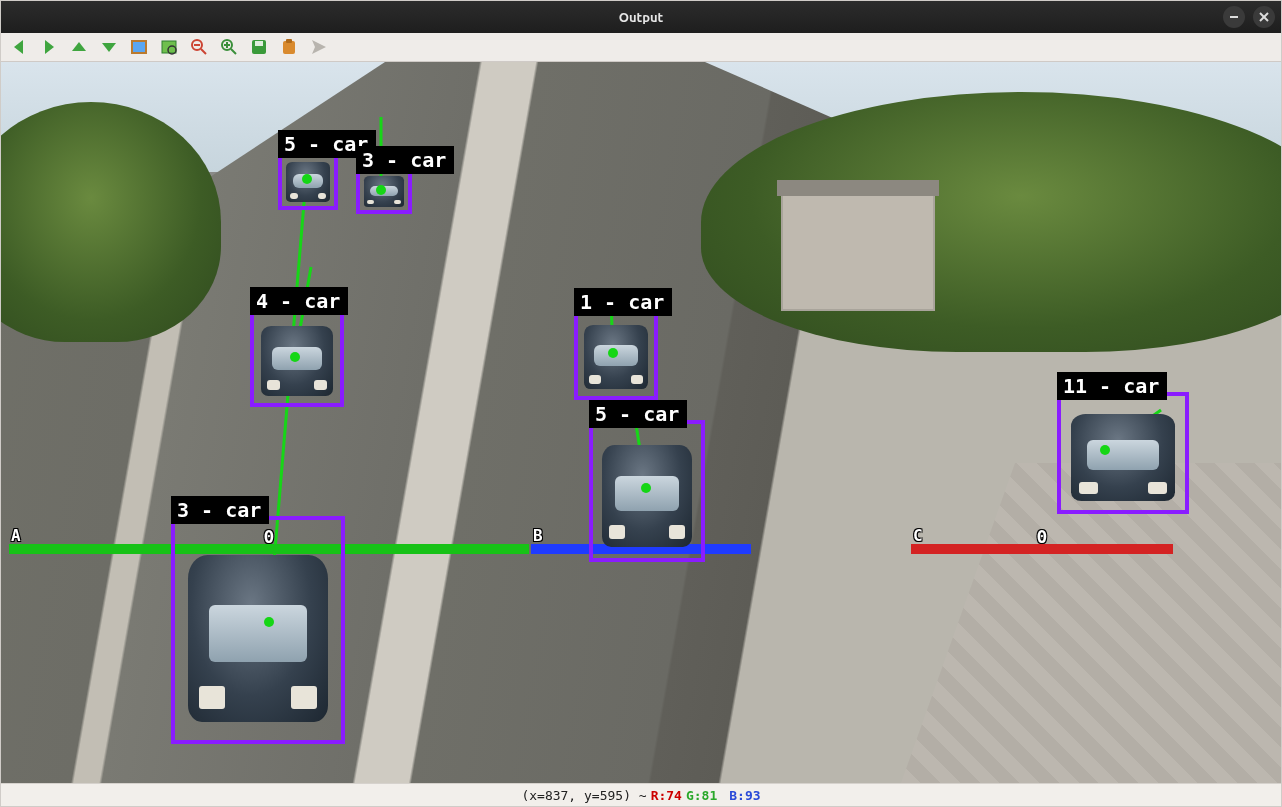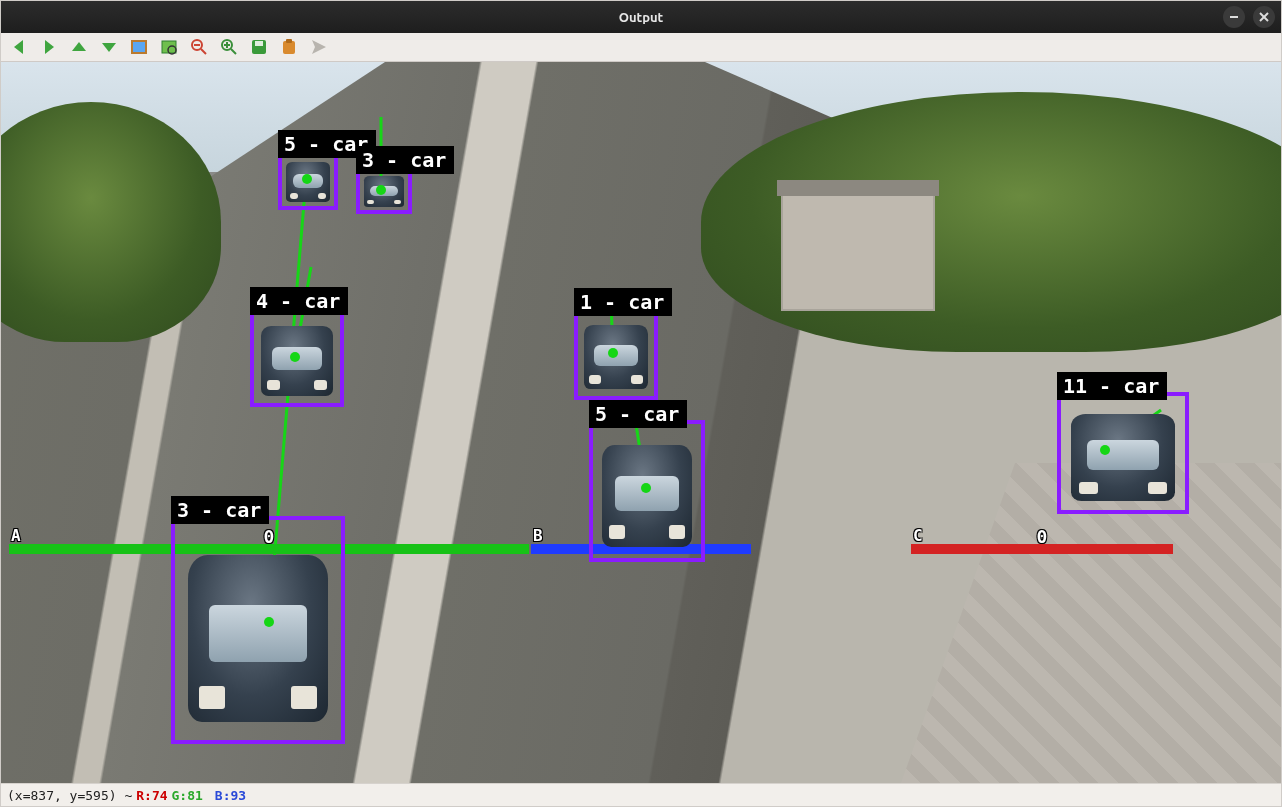--- a/index.html
+++ b/index.html
@@ -31,21 +31,21 @@
   .count-line .num{position:absolute;left:50%;transform:translateX(-50%);top:-18px;font-weight:900;font-size:18px;font-family:Consolas,monospace;color:#fff;text-shadow:-1px -1px 0 #000,1px -1px 0 #000,-1px 1px 0 #000,1px 1px 0 #000;}
   .det{position:absolute;border:4px solid #8a1cff;box-sizing:border-box;}
   .det .tag{position:absolute;left:-4px;top:-24px;background:#000000;color:#fff;font-family:Consolas,monospace;font-size:20px;font-weight:700;padding:2px 8px 2px 6px;white-space:nowrap;text-shadow:-1px -1px 0 #000,1px -1px 0 #000,-1px 1px 0 #000,1px 1px 0 #000;}
   .car-body{position:absolute;left:8%;top:16%;width:84%;height:76%;background:radial-gradient(ellipse at 45% 30%, #6b7784 0%, #35414e 55%, #1d2731 100%);border-radius:14% 14% 10% 10%;}
   .car-body .wind{position:absolute;left:15%;top:30%;width:70%;height:34%;background:linear-gradient(#cbd6de,#8fa2af);border-radius:6px;}
   .car-body .hl{position:absolute;bottom:8%;width:18%;height:14%;background:#e8e4d9;border-radius:3px;}
   .car-body .hl.l{left:8%;} .car-body .hl.r{right:8%;}
   .cent{position:absolute;width:10px;height:10px;background:#15d615;border-radius:50%;transform:translate(-50%,-50%);} 
   .building{position:absolute;left:780px;top:130px;width:150px;height:115px;background:#bfb9af;border:2px solid #a9a49b;}
   .building::before{content:"";position:absolute;left:-6px;top:-14px;width:162px;height:16px;background:#8c8880;}
-  .statusbar{height:22px;background:#f2efeb;border-top:1px solid #d6d2cd;font-family:"DejaVu Sans Mono",monospace;font-size:13px;display:flex;align-items:center;padding:0 6px;color:#222;}
+  .statusbar{height:22px;background:#f2efeb;border-top:1px solid #d6d2cd;font-family:"DejaVu Sans Mono",monospace;font-size:13px;display:flex;align-items:center;padding:0 6px;color:#222;justify-content:center;}
   .statusbar .r{color:#cc0000;font-weight:bold;margin-left:4px;}
   .statusbar .g{color:#2aa82a;font-weight:bold;margin-left:4px;}
   .statusbar .b{color:#2a4ad8;font-weight:bold;margin-left:12px;}
   svg.track{position:absolute;left:0;top:0;pointer-events:none;}
 </style>
 </head>
 <body>
 
 <div class="window">
 

